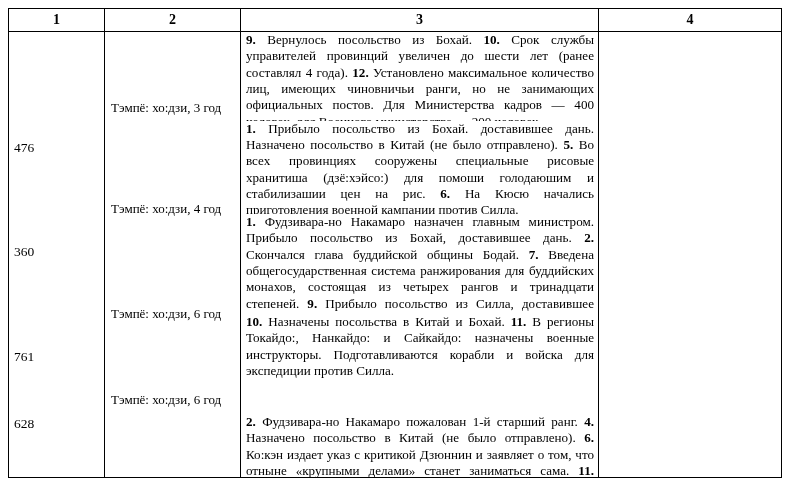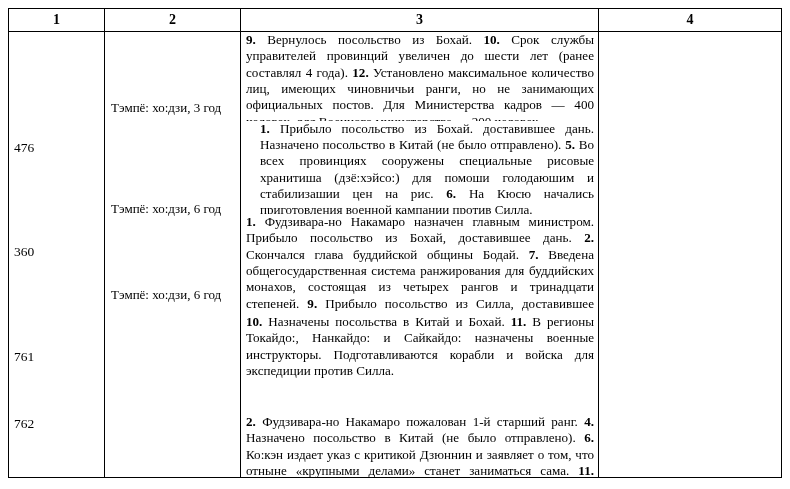--- a/index.html
+++ b/index.html
@@ -111,21 +111,21 @@
     box-sizing: border-box;
     text-align: justify;
     text-justify: inter-word;
   }
   .entry-cell p {
     margin: 0;
   }
   .entry-cell b { font-weight: bold; }
 
   
-  .h-759 { height: 98px; margin-left: 14px;  }
+  .h-759 { height: 98px;  }
   .h-760 { height: 105px; }
   .h-761 { height: 105px; }
   .h-762 { height: 66px;  }
   .h-763 { height: 93px;  }
 
   
   .ylab-759 { height: 98px;  padding-bottom: 2px; }
   .ylab-760 { height: 105px; padding-bottom: 3px; }
   .ylab-761 { height: 105px; padding-bottom: 3px; }
   .ylab-762 { height: 66px;  padding-bottom: 2px; }
@@ -154,30 +154,33 @@
           <div class="year-block year-cell ylab-759">
               <span>476</span>
             </div>
           <div class="year-block year-cell ylab-760">
               <span>360</span>
             </div>
           <div class="year-block year-cell ylab-761">
               <span>761</span>
             </div>
           <div class="year-block year-cell ylab-762">
-              <span>762</span>
+              <span>628</span>
             </div>
         </div>
       </div>
 
       <div class="body-cell col-2">
         <div class="eras-col">
           <div class="spacer-top"></div>
           <div class="era-block era-cell ylab-759">
               <span>Тэмпё: хо:дзи, 3 год</span>
+            </div>
+          <div class="era-block era-cell ylab-760">
+              <span>Тэмпё: хо:дзи, 4 год</span>
             </div>
           <div class="era-block era-cell ylab-761">
               <span>Тэмпё: хо:дзи, 6 год</span>
             </div>
           <div class="era-block era-cell ylab-762">
               <span>Тэмпё: хо:дзи, 6 год</span>
             </div>
         </div>
       </div>
 

